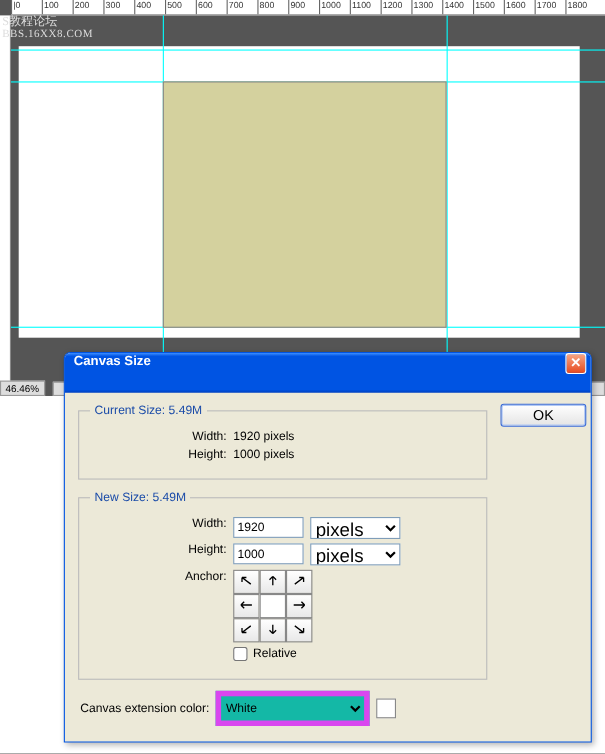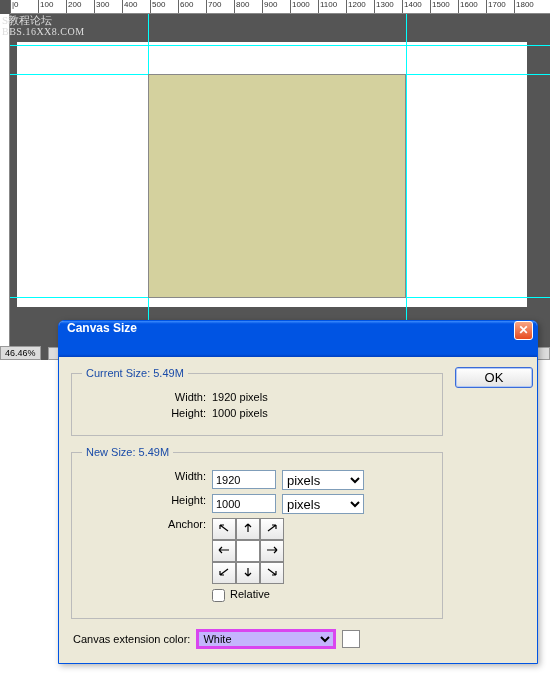--- a/index.html
+++ b/index.html
@@ -27,33 +27,33 @@
 .dialog-body { padding: 10px 12px 14px 12px; display: flex; }
 .left-col { flex: 1; }
 .right-col { width: 82px; padding-left: 12px; }
 
 fieldset { border: 1px solid #bbb; padding: 8px 10px 12px 10px; margin-bottom: 10px; }
 legend { color: #1a4ba8; padding: 0 4px; font-size: 11px; }
 .row { display: flex; align-items: flex-start; margin: 4px 0; }
 .lbl { width: 130px; text-align: right; padding-right: 6px; }
 .val { }
 input[type=text].num { width: 64px; height: 19px; border: 1px solid #7f9db9; padding: 1px 3px; font-size: 11px; }
-select.unit { width: 82px; height: 20px; border: 1px solid #7f9db9; font-size: 13px; margin-left: 6px; background: #fff; }
+select.unit { width: 82px; height: 20px; border: 1px solid #7f9db9; font-size: 17px; margin-left: 6px; background: #fff; }
 input[type=checkbox] { vertical-align: middle; margin-right: 2px; }
 
 .anchor-grid { display: inline-grid; grid-template-columns: repeat(3, 24px); grid-template-rows: repeat(3, 22px); gap: 0; margin-left: 0; }
 .anchor-grid button { width: 24px; height: 22px; border: 1px solid #888; background: linear-gradient(#fff,#e8e8e8); cursor: pointer; display: flex; align-items: center; justify-content: center; padding: 0; }
 .anchor-grid button.center { background: #fff; }
 .anchor-grid svg { width: 14px; height: 12px; }
 
 .dlg-btn { display: block; width: 78px; height: 21px; margin-bottom: 15px; background: linear-gradient(#fff,#e4e4e4); border: 1px solid #7a96df; border-radius: 3px; font-size: 13px; cursor: pointer; }
 .dlg-btn.default { border: 1px solid #3a6bd8; box-shadow: 0 0 0 1px #b0c8f5 inset; }
 
 .ext-row { display: flex; align-items: center; margin: 6px 0 0 2px; }
-.ext-row select { width: 140px; height: 20px; border: 3px solid #d946ef; font-size: 11px; margin-left: 6px; background: #c4b5fd; }
+.ext-row select { width: 140px; height: 32px; border: 5px solid #d946ef; font-size: 11px; margin-left: 6px; background: #14b8a6; }
 .swatch { width: 18px; height: 18px; border: 1px solid #888; margin-left: 6px; background: #fff; }
 </style>
 </head>
 <body>
 
 <div class="workspace">
   <div class="ruler-h" id="rulerH"><span>|0</span><span>100</span><span>200</span><span>300</span><span>400</span><span>500</span><span>600</span><span>700</span><span>800</span><span>900</span><span>1000</span><span>1100</span><span>1200</span><span>1300</span><span>1400</span><span>1500</span><span>1600</span><span>1700</span><span>1800</span></div>
   <div class="ruler-v"></div>
   <div class="watermark">
     <div>S教程论坛</div>

